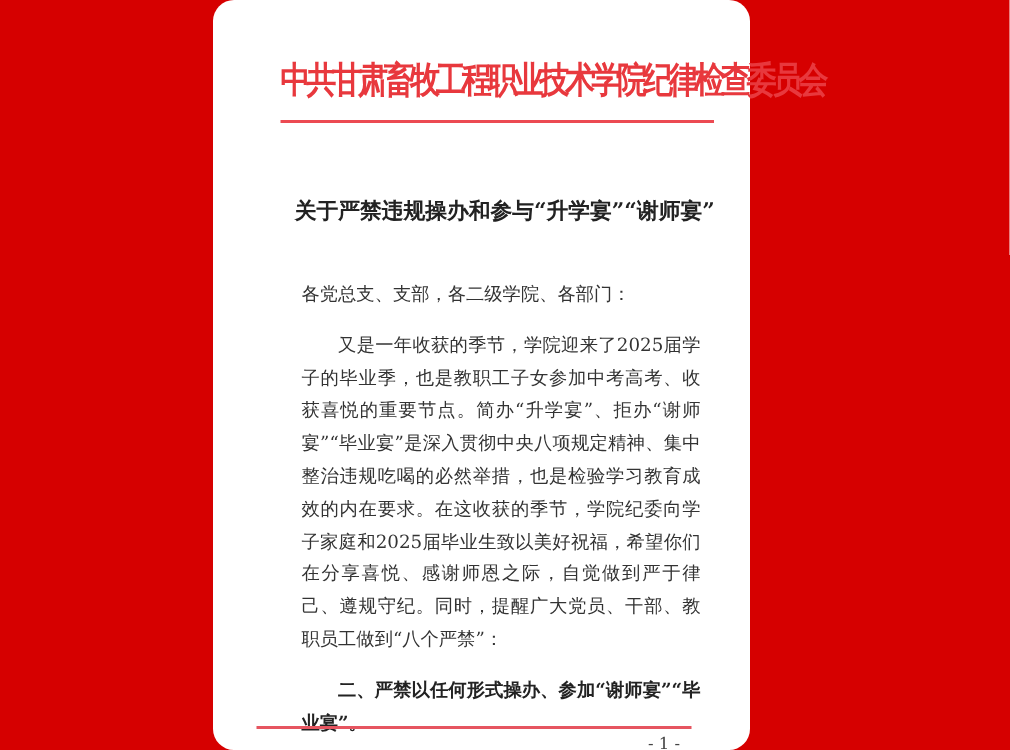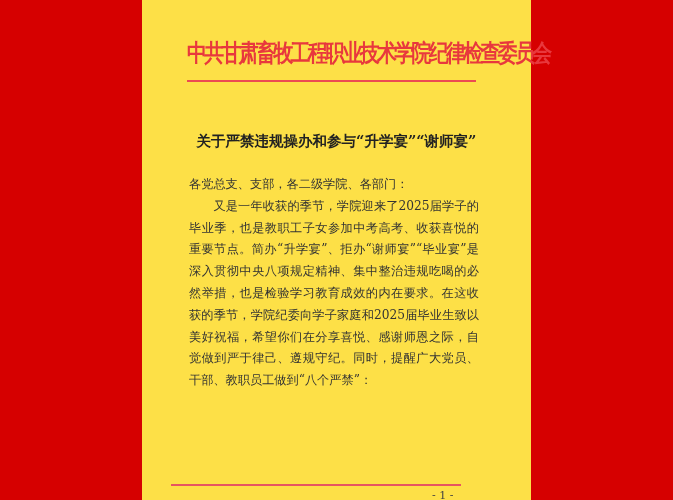--- a/index.html
+++ b/index.html
@@ -11,23 +11,24 @@
       height: 500px;
       background: #d60000;
       position: relative;
       overflow: hidden;
       font-family: "DejaVu Serif", "Liberation Serif", serif;
     }
     .page {
       position: absolute;
       left: 142px;
       top: 0;
-      width: 389px;
+      width: 358px;
       height: 500px;
-      background: #fde047;
+      background: #ffffff;
+      border-radius: 14px;
     }
     .header-title {
       position: absolute;
       left: 45px;
       top: 38px;
       width: 290px;
       height: 30px;
       color: #e8383d;
       font-family: "DejaVu Sans", "Liberation Sans", sans-serif;
       font-size: 24px;
@@ -62,21 +63,21 @@
     .body-text {
       position: absolute;
       left: 47px;
       top: 174px;
       width: 290px;
       color: #333;
       font-size: 12.2px;
       line-height: 21.8px;
     }
     .body-text p {
-      margin: 0;
+      margin: 12px;
       text-align: justify;
     }
     .body-text p.indent { text-indent: 2em; }
     .body-text p.strong { font-weight: bold; color: #222; }
     .footer-rule {
       position: absolute;
       left: 29px;
       top: 484px;
       width: 290px;
       height: 2px;
@@ -98,18 +99,19 @@
   <div class="header-title">中共甘肃畜牧工程职业技术学院纪律检查委员会</div>
   <div class="header-rule"></div>
 
   <div class="doc-title">
     <div>关于严禁违规操办和参与“升学宴”“谢师宴”</div>
   </div>
 
   <div class="body-text">
     <p>各党总支、支部，各二级学院、各部门：</p>
     <p class="indent">又是一年收获的季节，学院迎来了2025届学子的毕业季，也是教职工子女参加中考高考、收获喜悦的重要节点。简办“升学宴”、拒办“谢师宴”“毕业宴”是深入贯彻中央八项规定精神、集中整治违规吃喝的必然举措，也是检验学习教育成效的内在要求。在这收获的季节，学院纪委向学子家庭和2025届毕业生致以美好祝福，希望你们在分享喜悦、感谢师恩之际，自觉做到严于律己、遵规守纪。同时，提醒广大党员、干部、教职员工做到“八个严禁”：</p>
+    <p class="indent strong">二、严禁以任何形式操办、参加“谢师宴”“毕业宴”。</p>
 
   </div>
 
   <div class="footer-rule"></div>
   <div class="page-number">- 1 -</div>
 </div>
 
 </body></html>

